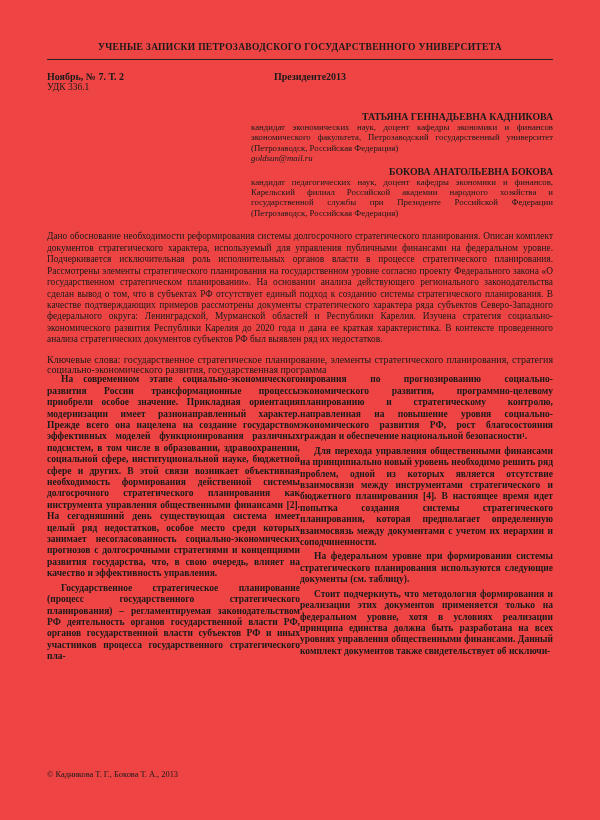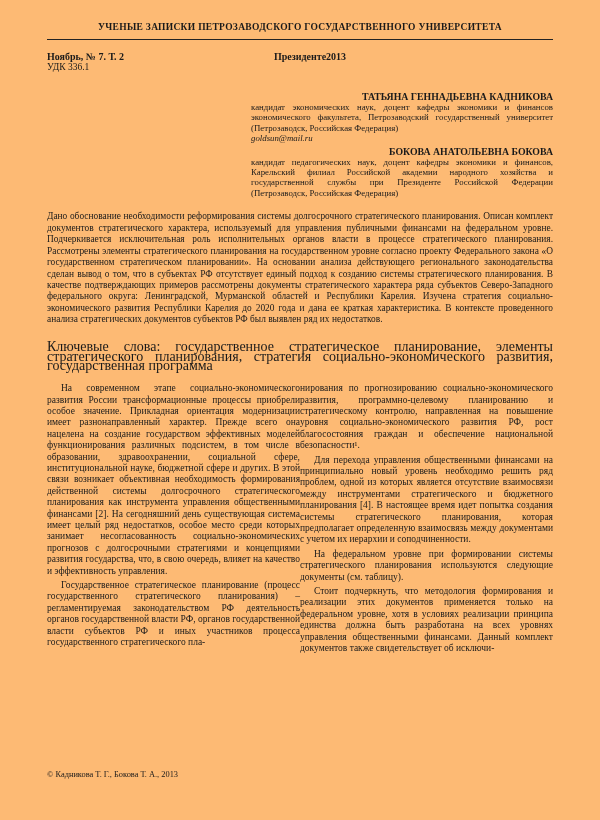--- a/index.html
+++ b/index.html
@@ -1,24 +1,24 @@
 <!DOCTYPE html>
 <html><head>
 <meta charset="utf-8">
 <style>
   html,body { margin:0; padding:0; background:#e8e8e8; }
   .page {
     position:relative;
     width:600px; height:820px;
     margin:0 auto;
-    background:#fdba74;
+    background:#ef4444;
     color:#1a1a1a;
     font-family:"Liberation Serif", serif;
     box-sizing:border-box;
-    padding:22px 47px 0 47px;
+    padding:42px 47px 0 47px;
     overflow:hidden;
   }
   
   .banner {
     text-align:center;
     font-weight:bold;
     font-size:9.5px;
     letter-spacing:0.3px;
     padding-bottom:7px;
     border-bottom:1.2px solid #222;
@@ -64,33 +64,33 @@
     font-size:10.6px;
     line-height:13px;
   }
   .abstract {
     margin-top:13px;
     font-size:9.4px;
     line-height:11.45px;
     text-align:justify;
   }
   .keywords {
-    margin-top:16px;
-    font-size:14px;
+    margin-top:9px;
+    font-size:10px;
     line-height:9.8px;
     text-align:justify;
   }
 
   
   .columns {
     display:flex;
-    margin-top:12px;
     font-size:9.5px;
     line-height:11.4px;
     text-align:justify;
+    font-weight:bold;
   }
   .col { flex:1 1 0; min-width:0; }
   .col p { margin:0 0 3px 0; text-indent:14px; }
   .col p.no-indent { text-indent:0; }
 
   .copyright {
     position:absolute;
     left:47px; top:770px;
     font-size:8.4px;
   }

